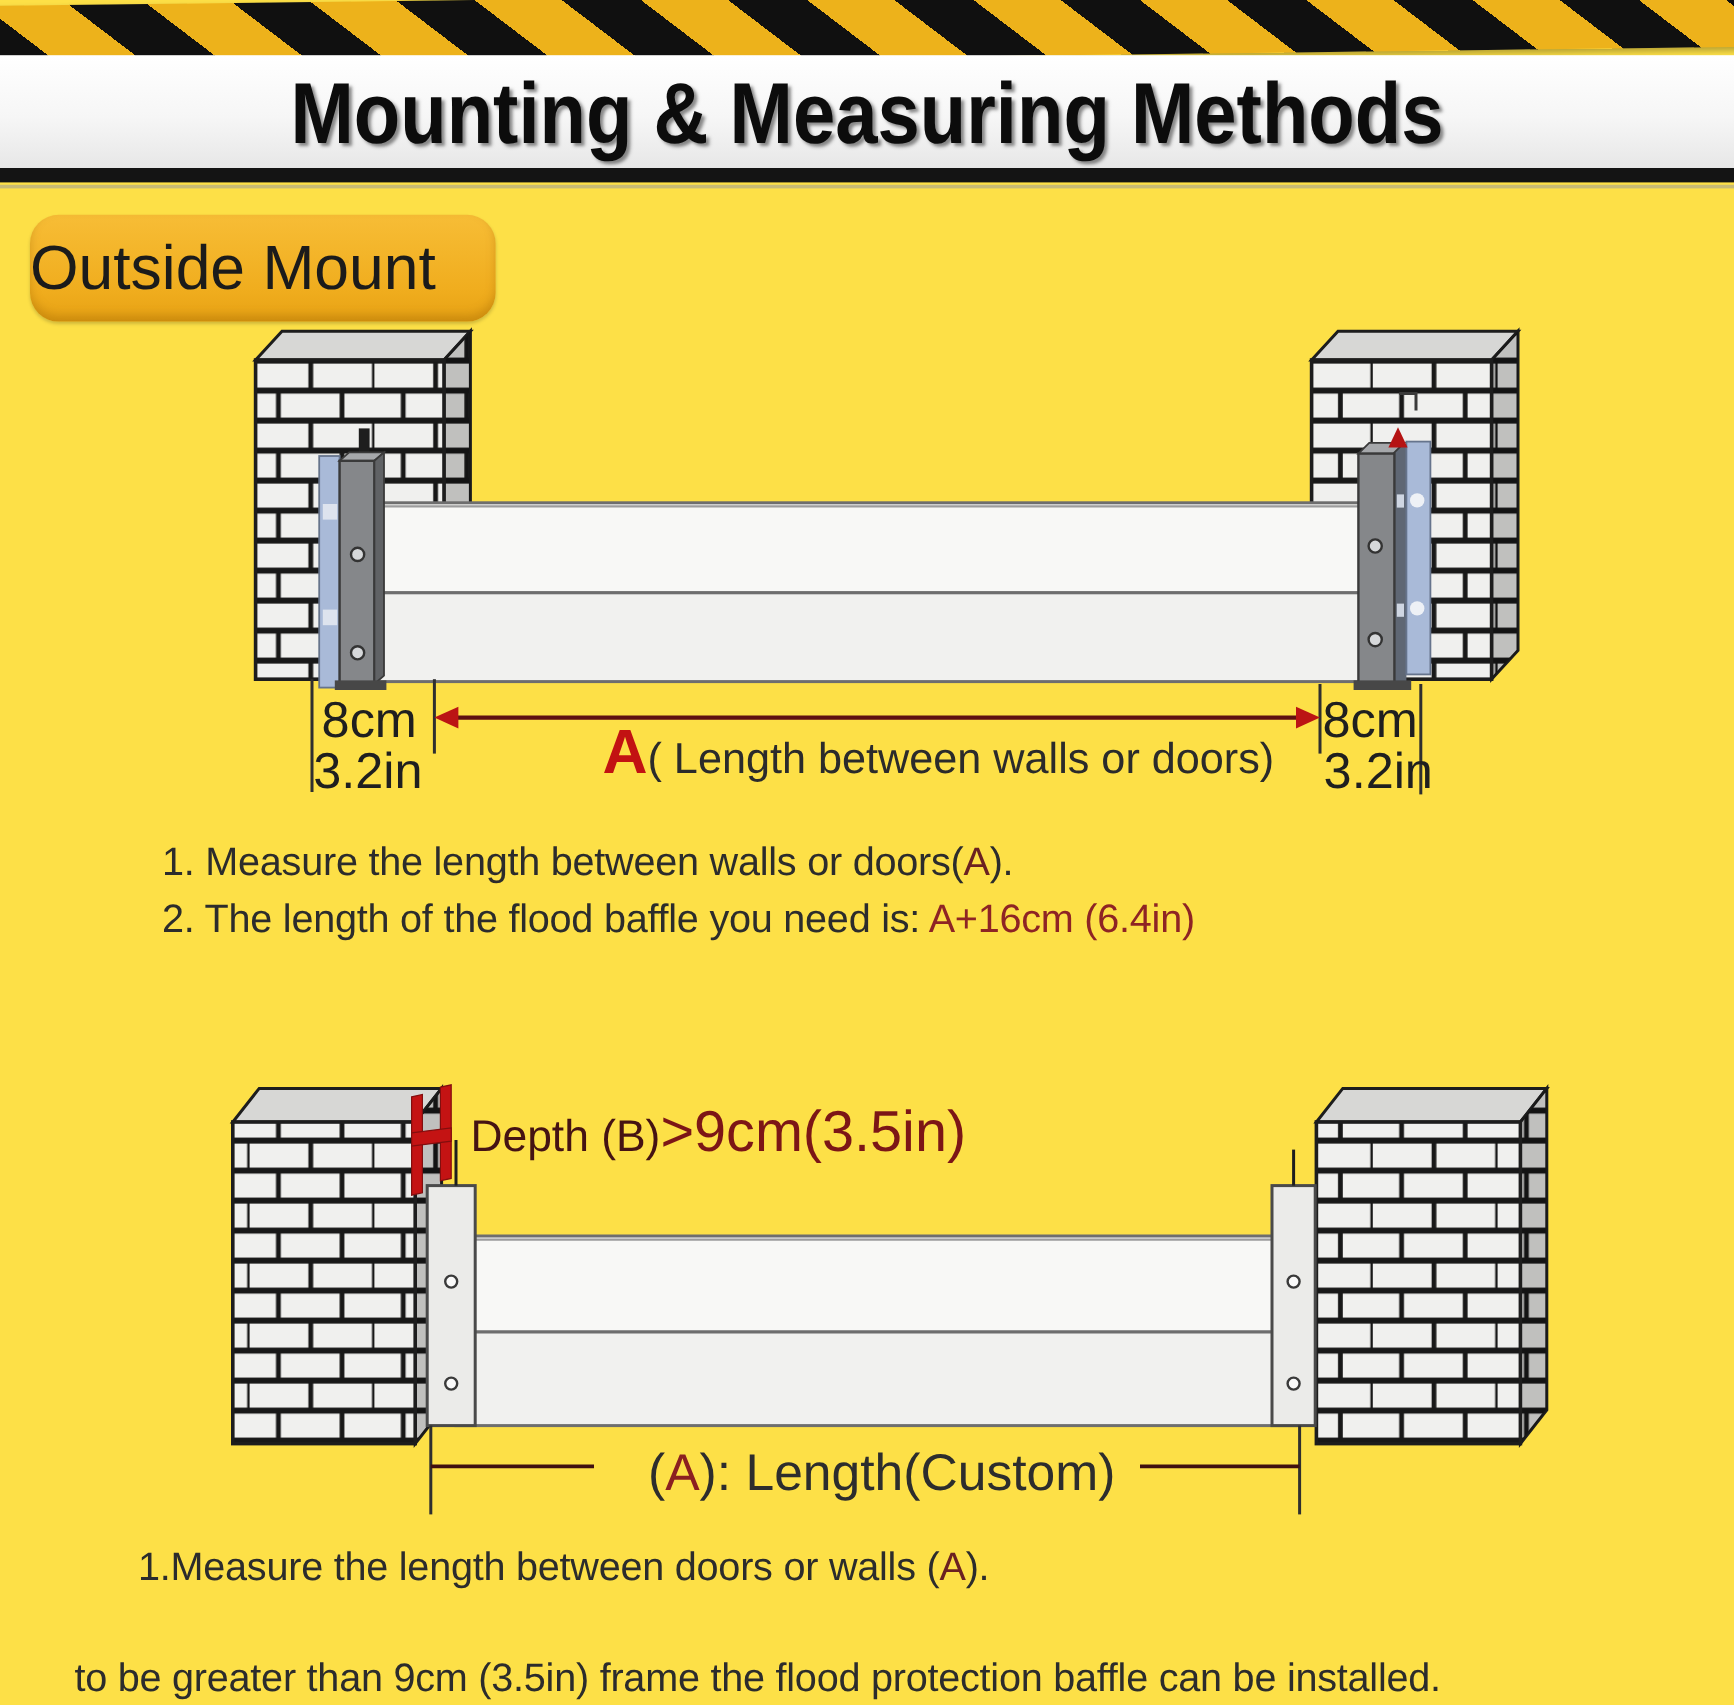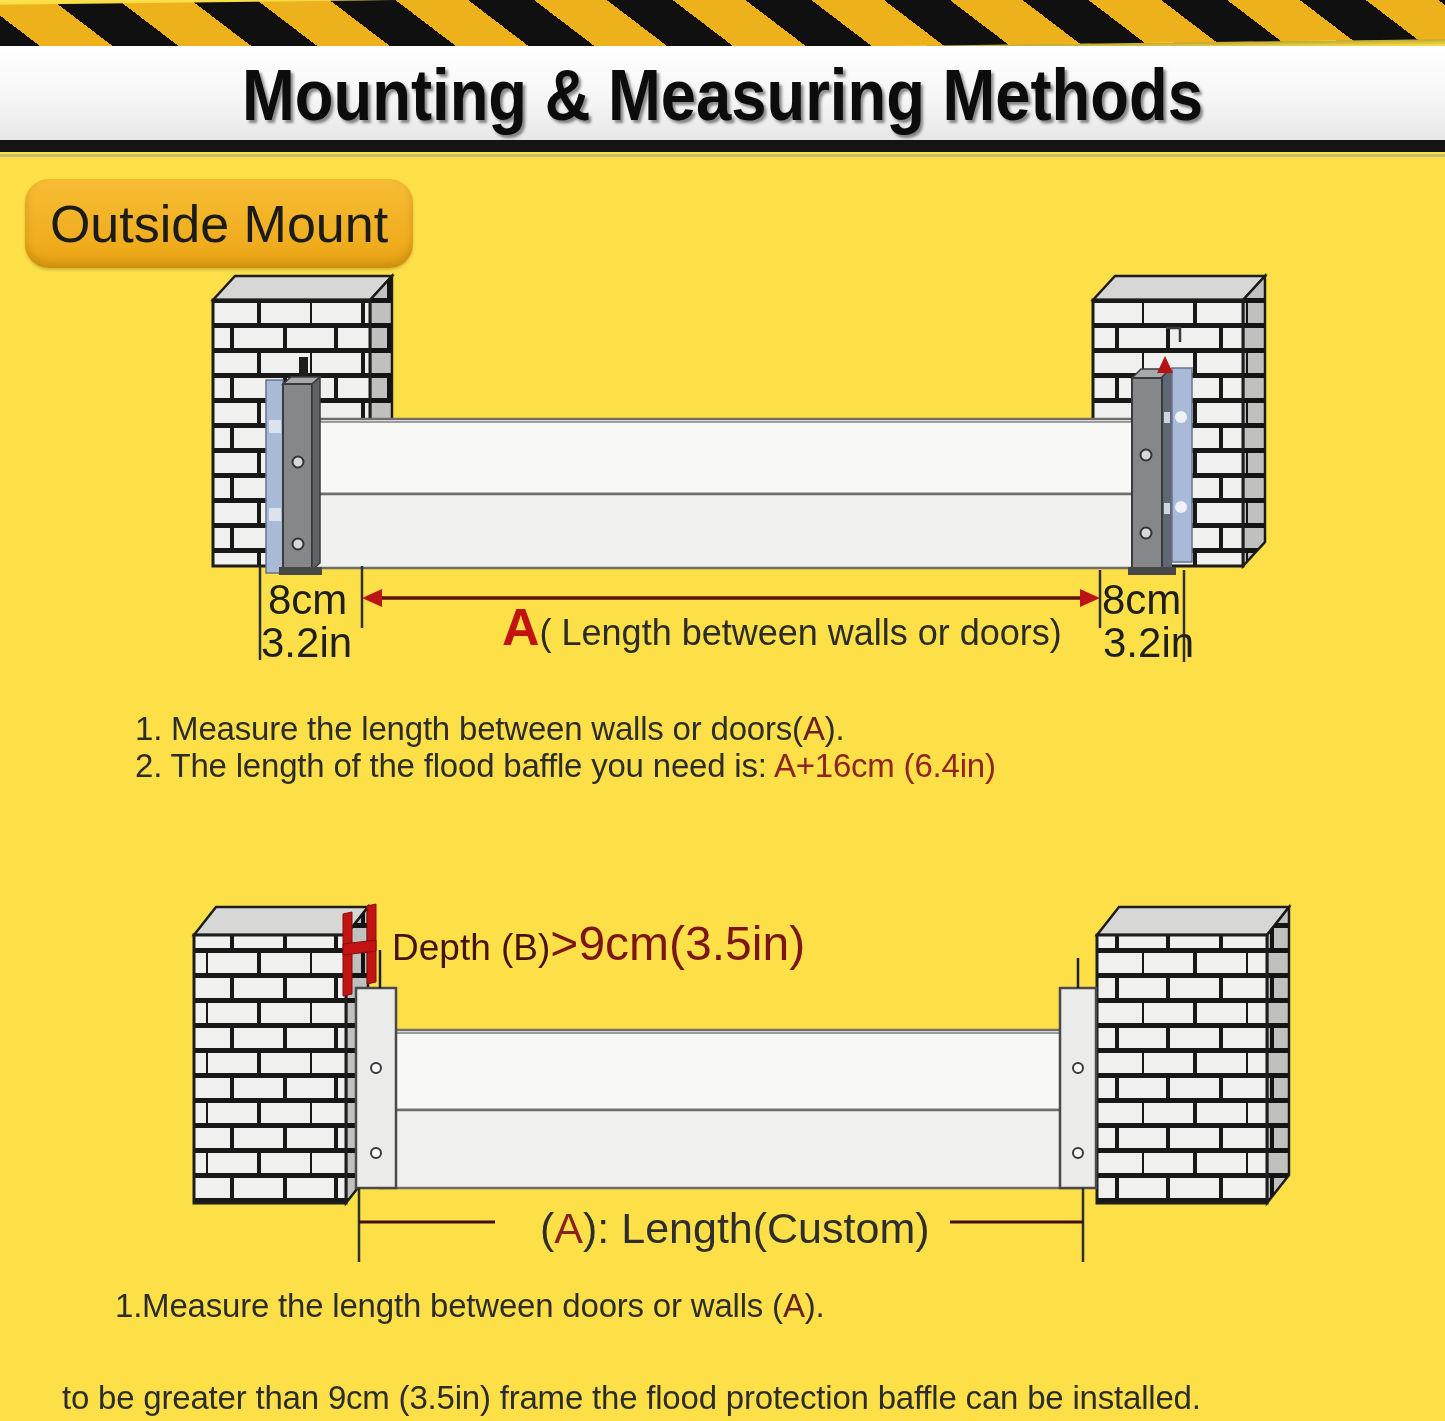--- a/index.html
+++ b/index.html
@@ -26,21 +26,21 @@
     text-shadow:3px 3px 3px rgba(45,45,45,0.55);
     white-space:nowrap;
   }
   .black-bar{position:absolute; left:0; top:140px; width:1445px; height:12px; background:#141414;}
   .gray-line{position:absolute; left:0; top:154px; width:1445px; height:3px; background:#9b9b9b; opacity:.55;}
   
   .tag{
     position:absolute; width:388px; height:89px; border-radius:24px;
     background:linear-gradient(180deg,#f7bd36 0%,#f0ad1e 70%,#e7a214 100%);
     box-shadow:inset 0 -5px 8px rgba(150,95,0,0.35), 0 2px 3px rgba(0,0,0,0.18);
-    display:flex; align-items:center; justify-content:center;
+    display:flex; align-items:center; 
     font-size:52px; color:#1b1b1b; white-space:nowrap;
   }
   
   .txt{position:absolute; white-space:nowrap; color:#262626;}
   .dim{font-size:42px; color:#1f1f1f;}
   .ins{font-size:33px; letter-spacing:-0.2px; color:#2c2c2c;}
   .baseline{display:flex; align-items:baseline;}
   .red-letter{color:#c21212; font-weight:700; font-size:52px; line-height:1;}
   .span-rest{font-size:36px; color:#2b2b2b;}
   .maroon{color:#6b2121;}
@@ -140,21 +140,21 @@
   <div class="txt dim" style="left:268px; top:576px;">8cm</div>
   <div class="txt dim" style="left:261px; top:619px;">3.2in</div>
   <div class="txt dim" style="left:1102px; top:576px;">8cm</div>
   <div class="txt dim" style="left:1103px; top:619px;">3.2in</div>
 
   <div class="txt baseline" style="left:502px; top:601px;">
     <span class="red-letter">A</span>
     <span class="span-rest">( Length between walls or doors)</span>
   </div>
 
-  <div class="txt ins" style="left:135px; top:699px;margin-top:11px;">
+  <div class="txt ins" style="left:135px; top:699px;">
     <span>1. Measure the length between walls or doors(</span><span class="maroon">A</span><span>).</span>
   </div>
   <div class="txt ins" style="left:135px; top:747px;">
     <span>2. The length of the flood baffle you need is: </span><span class="red-seg">A+16cm (6.4in)</span>
   </div>
 
   <svg class="abs" style="left:0; top:900px;" width="1445" height="380" viewBox="0 900 1445 380">
     <defs>
       <pattern id="brickP2" patternUnits="userSpaceOnUse" width="104" height="50">
         <rect width="104" height="50" fill="#181818"></rect>

